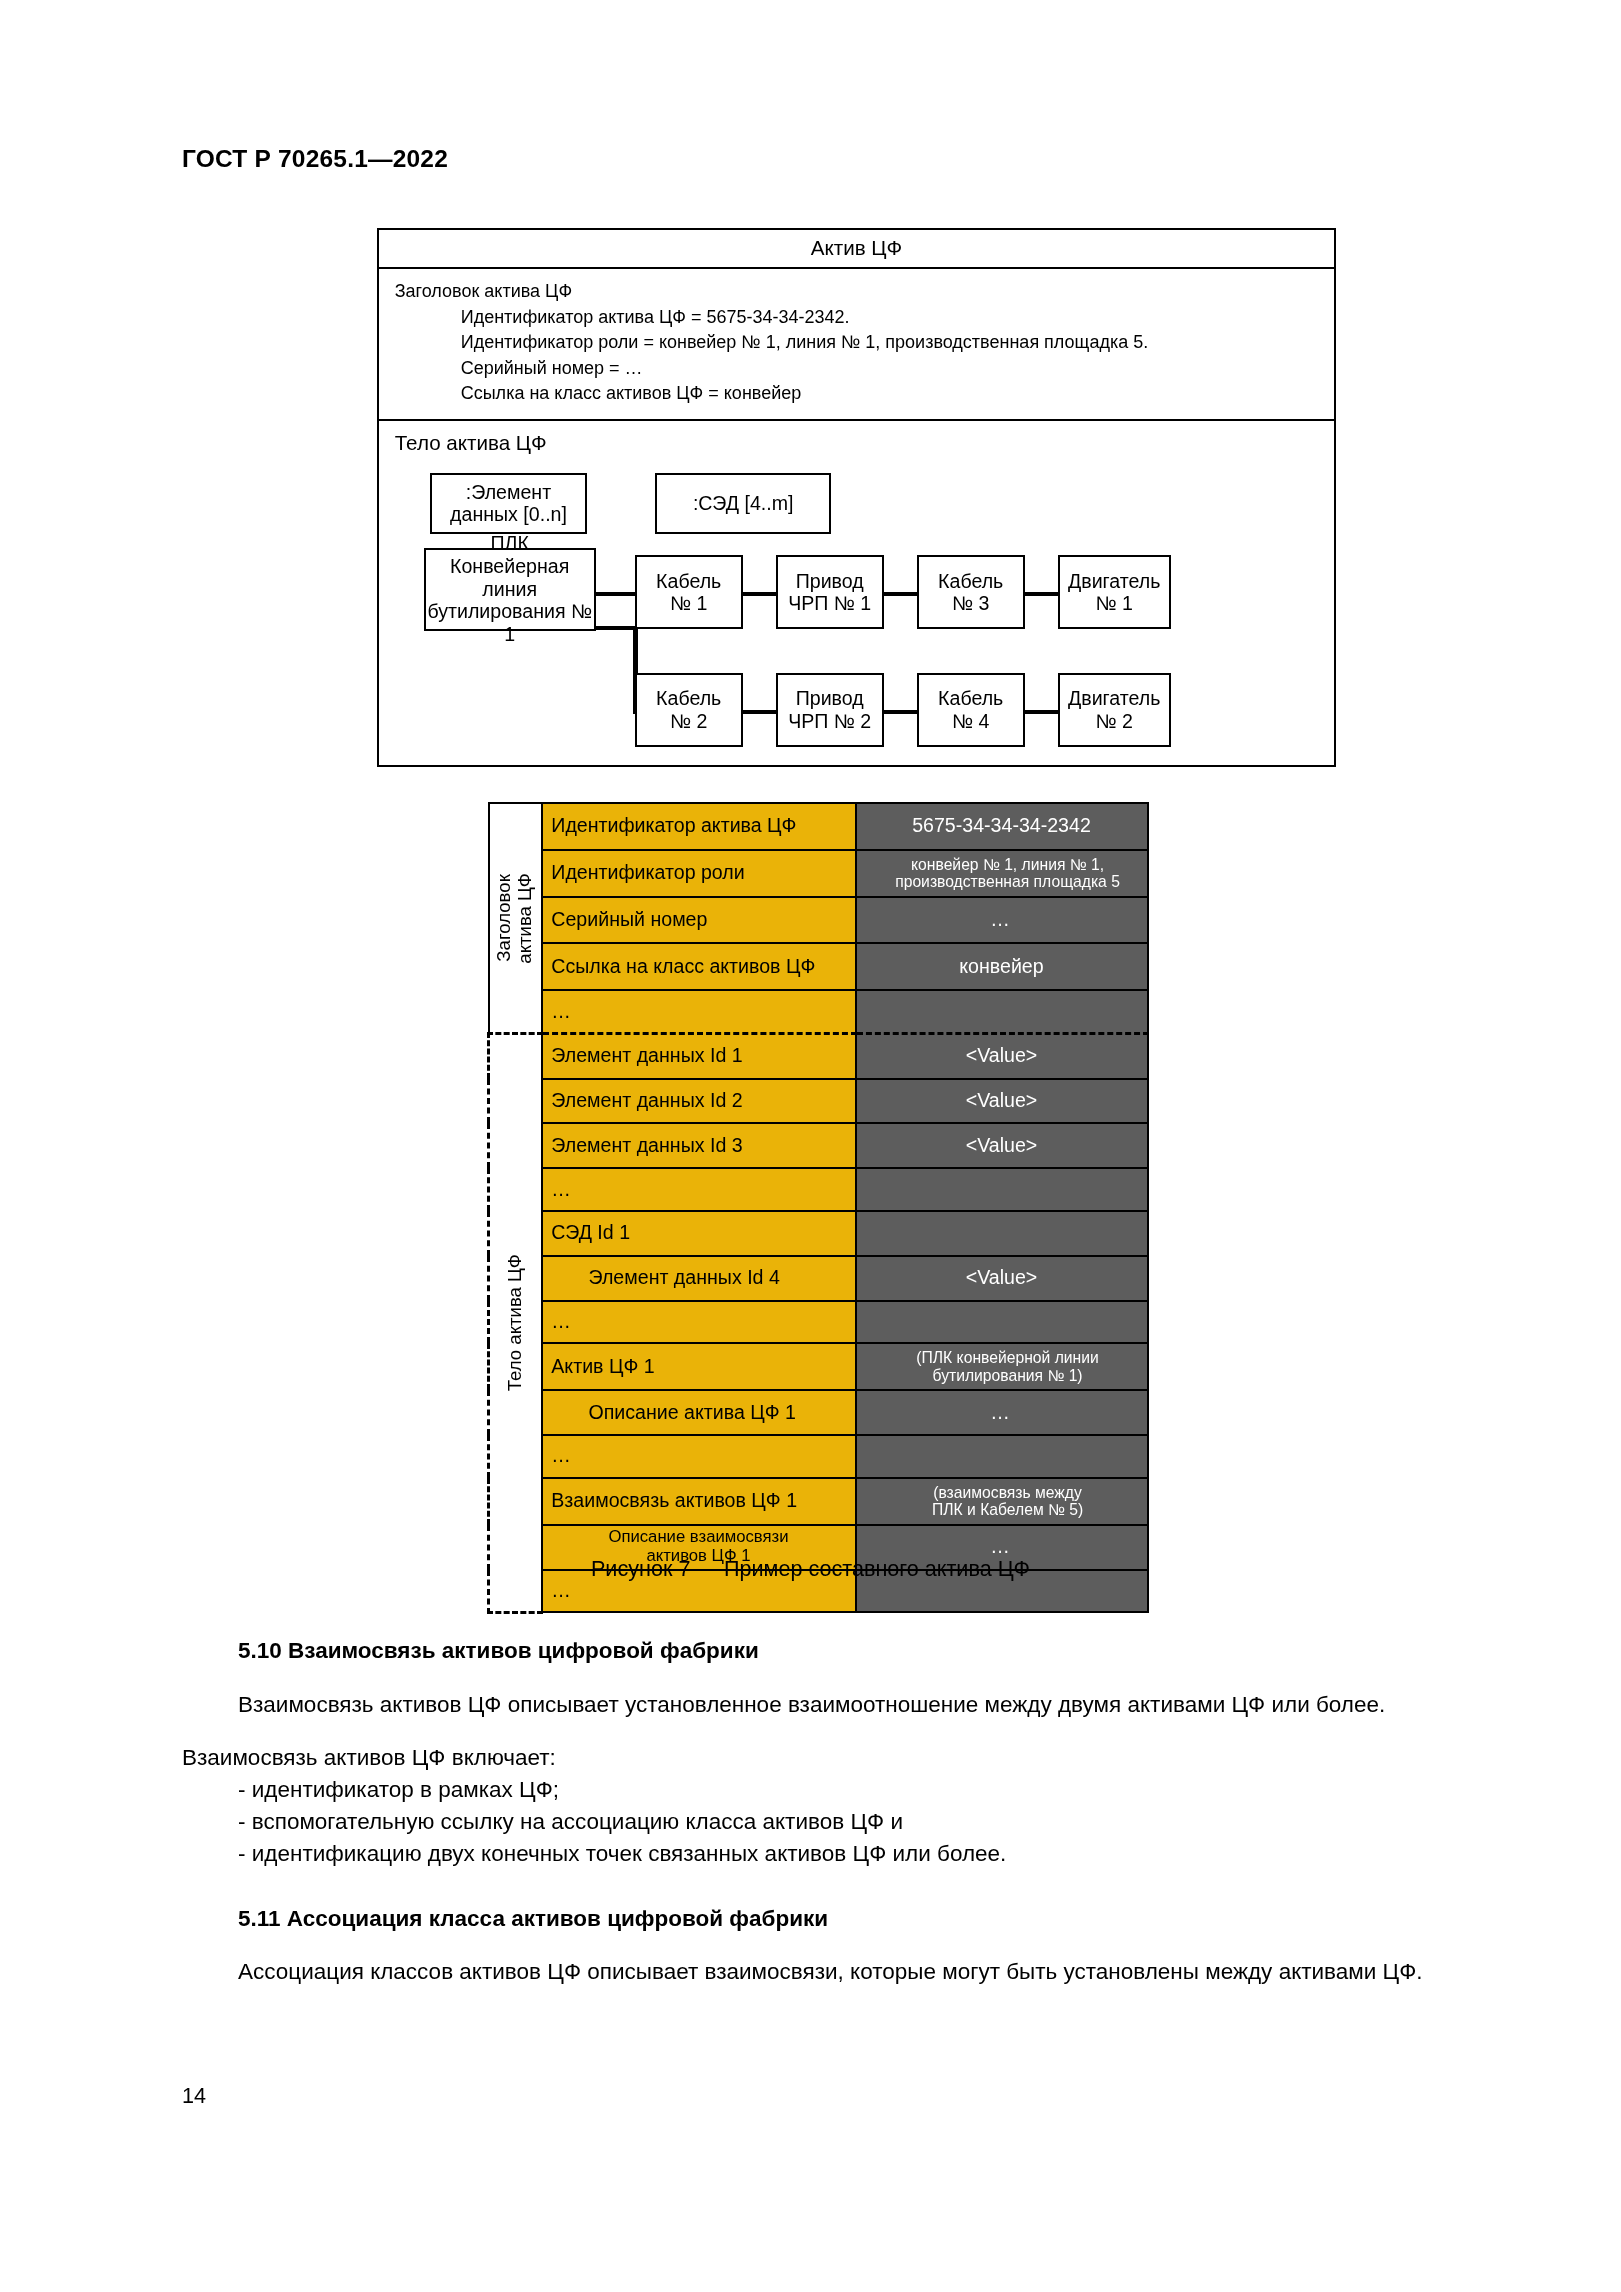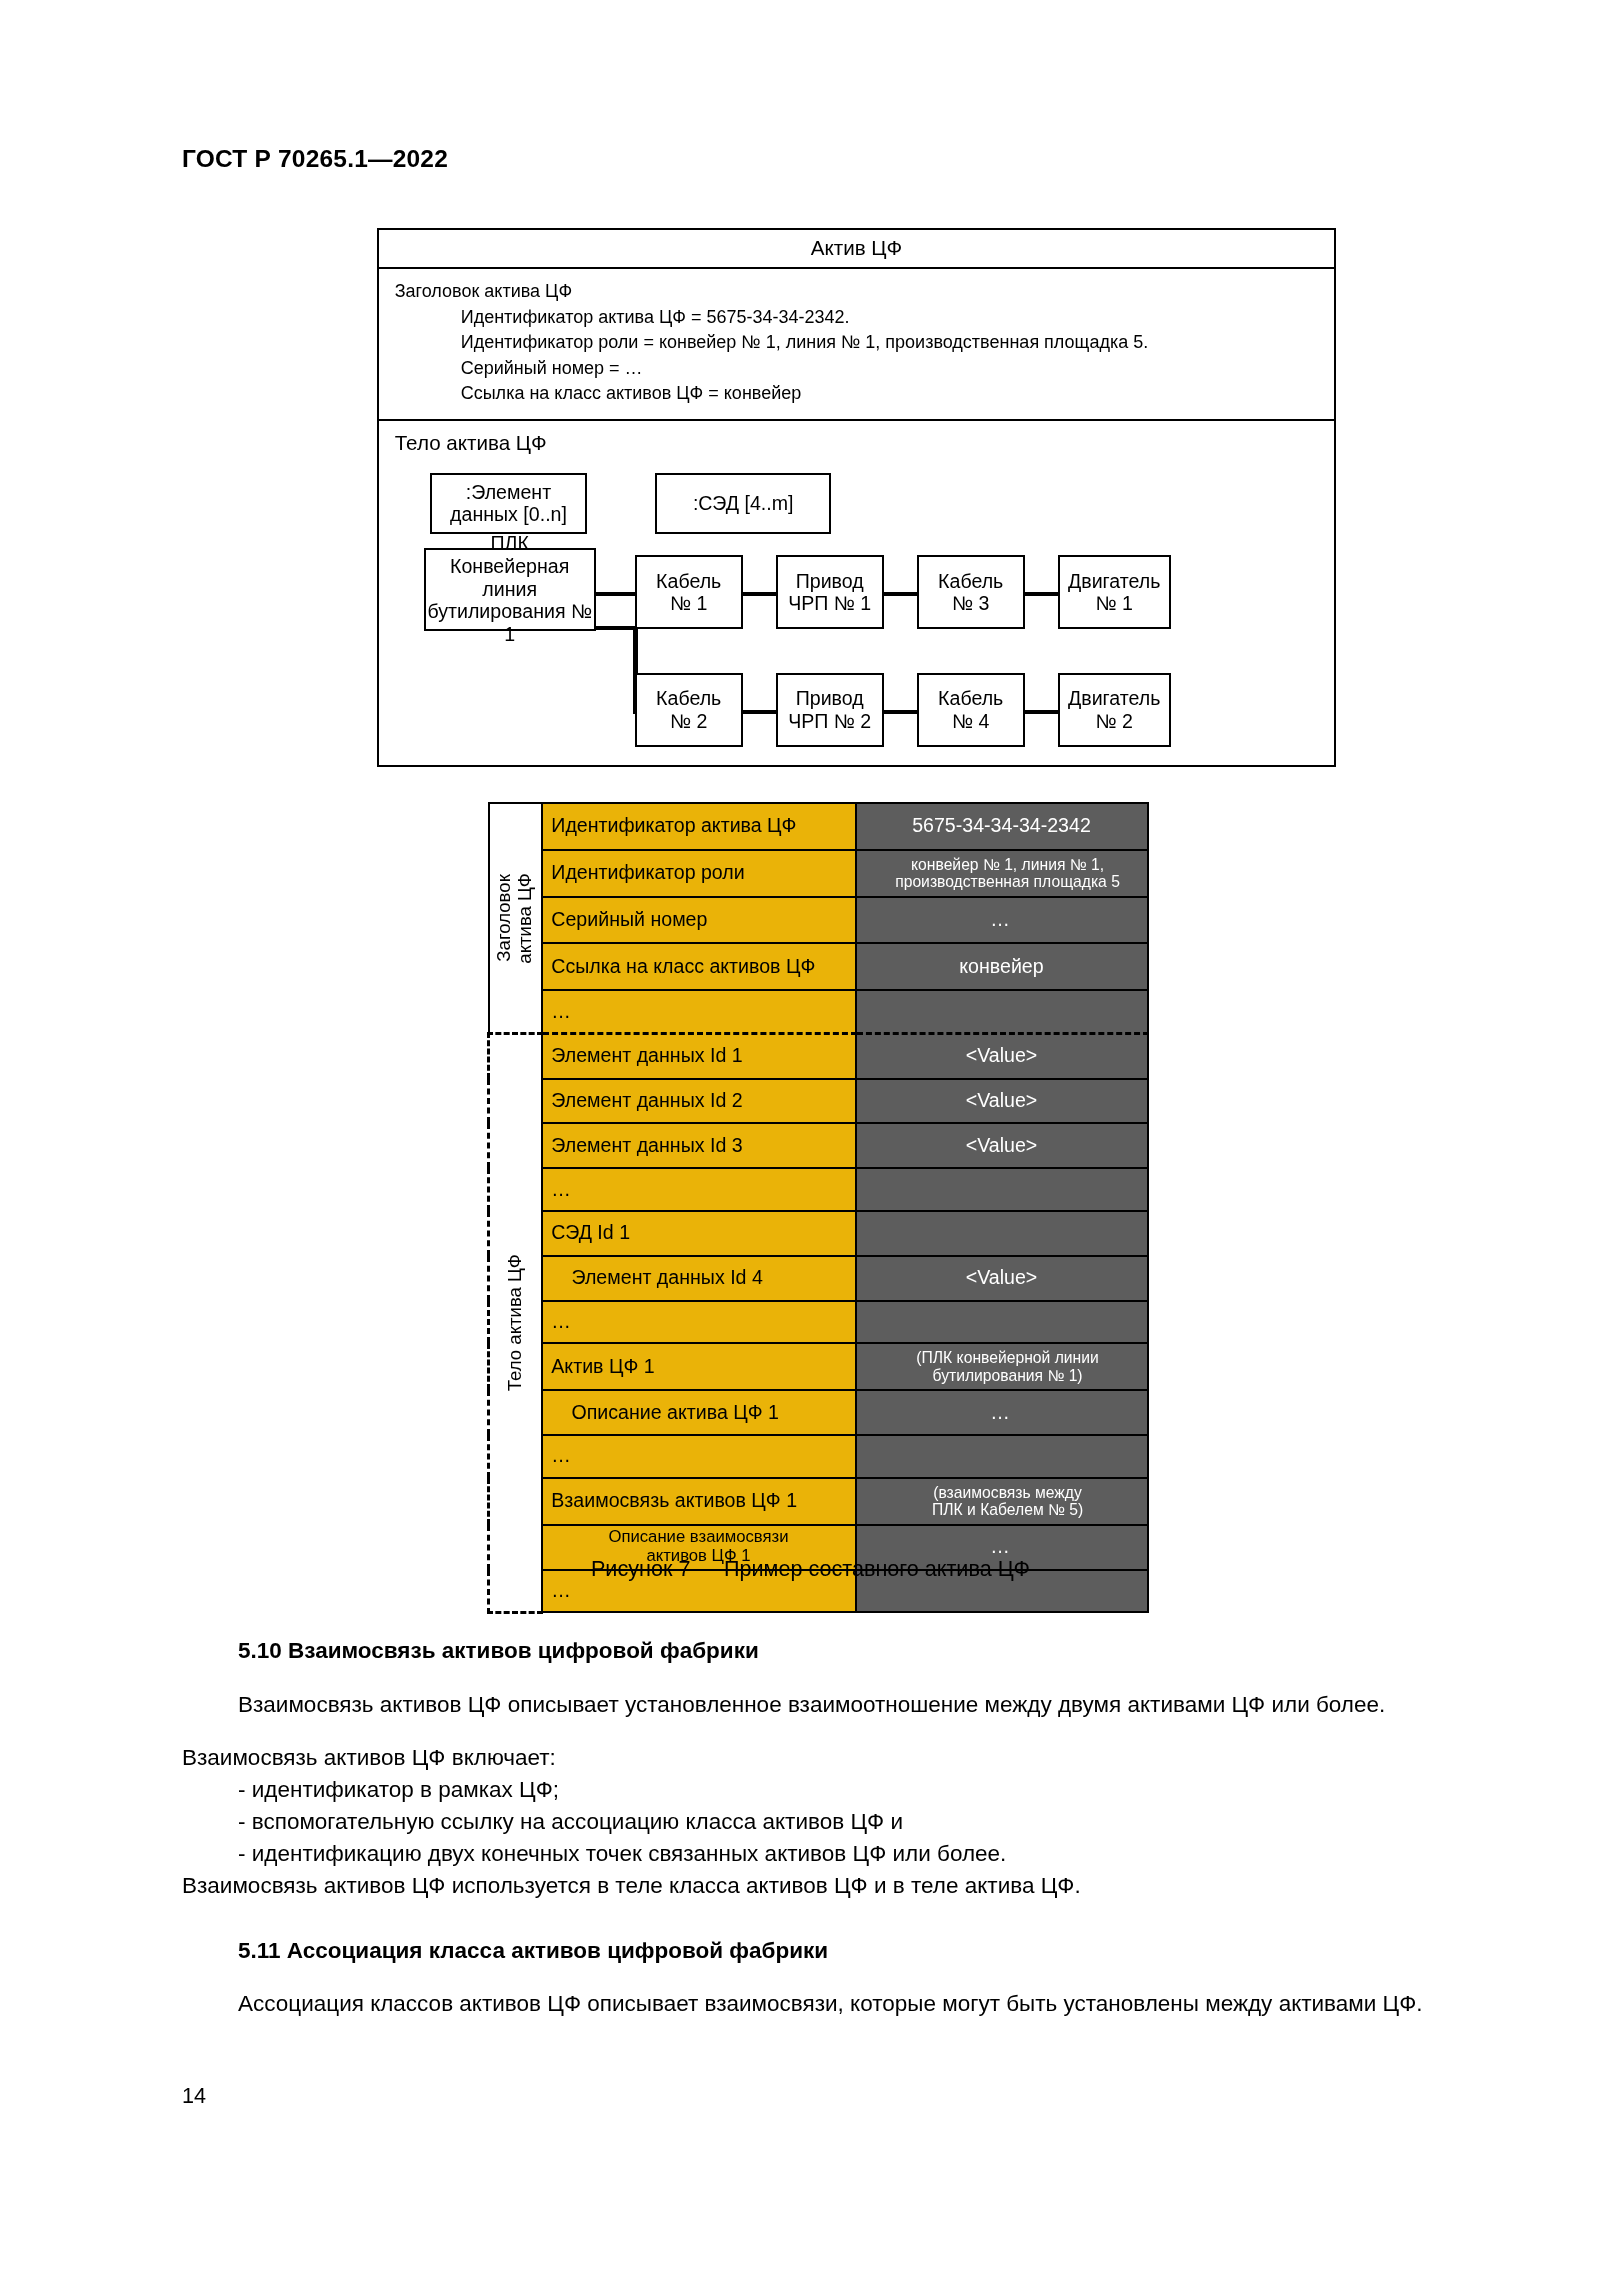--- a/index.html
+++ b/index.html
@@ -139,21 +139,21 @@
     font-size: 18.6px;
     line-height: 1.12;
     margin: 0 auto;
     text-align: center;
   }
   td.keycell {
     background: #eab308;
     padding: 2.9px 5.9px 2.9px 8.8px;
     line-height: 1.12;
   }
-  td.keycell.indent { padding-left: 29px; }
+  td.keycell.indent { padding-left: 46px; }
   td.keycell.center  { text-align: center; font-size: 16.7px; padding-left: 5.9px; }
   td.valcell {
     background: #5d5d5d;
     color: #ffffff;
     text-align: center;
     padding: 2.9px 3.9px;
     line-height: 1.12;
   }
   td.valcell.small { font-size: 15.7px; padding-left: 16px; }
   td.valcell .dots { letter-spacing: 2.9px; }
@@ -437,21 +437,20 @@
 
   <div class="fig-caption">Рисунок 7 — Пример составного актива ЦФ</div>
 
   <div class="body-text">
     <h3>5.10  Взаимосвязь активов цифровой фабрики</h3>
     <p class="ind gap">Взаимосвязь активов ЦФ описывает установленное взаимоотношение между двумя активами ЦФ или более.</p>
     <p>Взаимосвязь активов ЦФ включает:</p>
     <p class="dash">-  идентификатор в рамках ЦФ;</p>
     <p class="dash">-  вспомогательную ссылку на ассоциацию класса активов ЦФ и</p>
     <p class="dash">-  идентификацию двух конечных точек связанных активов ЦФ или более.</p>
-    <p>Взаимосвязь активов ЦФ используется в теле класса активов ЦФ и в теле актива ЦФ.</p>
 
     <h3 class="second">5.11  Ассоциация класса активов цифровой фабрики</h3>
     <p class="ind">Ассоциация классов активов ЦФ описывает взаимосвязи, которые могут быть установлены между активами ЦФ.</p>
   </div>
 
   <div class="page-number">14</div>
 
 </div>
 
 

